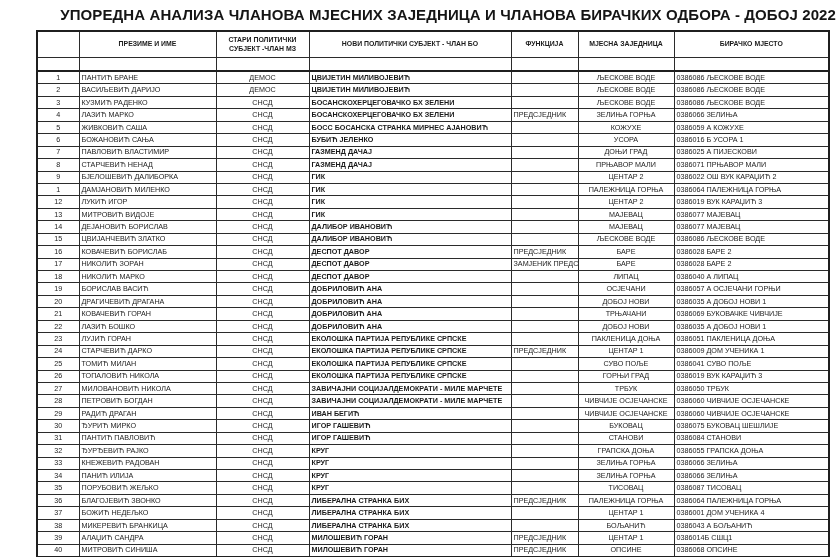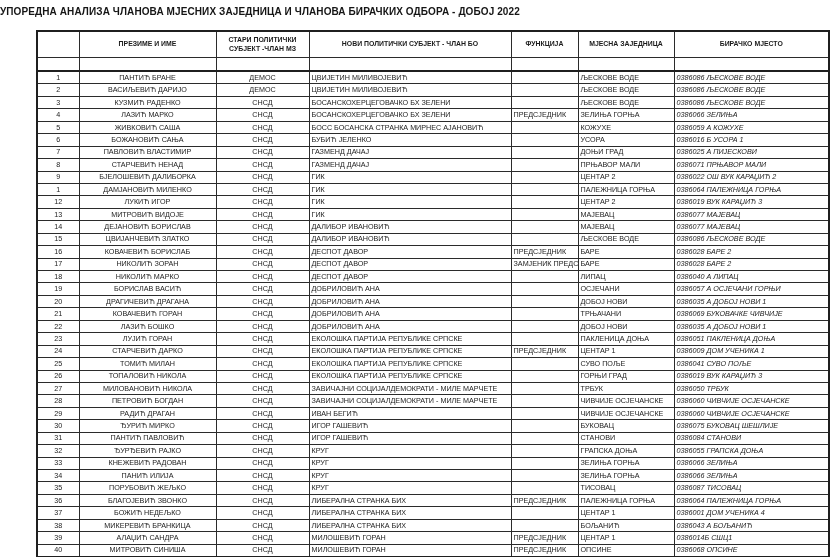--- a/index.html
+++ b/index.html
@@ -14,22 +14,22 @@
     height: 557px;
     background: #ffffff;
     overflow: hidden;
     color: #1b1b1b;
   }
   .doc-title {
     position: absolute;
     top: 6px;
     left: 0;
     width: 100%;
-    text-align: left;
-    font-size: 10px;
+    text-align: right;
+    font-size: 15px;
     font-weight: bold;
     letter-spacing: 0.1px;
     color: #151515;
   }
   table.main-table {
     position: absolute;
     left: 36px;
     top: 30px;
     width: 792px;
     border-collapse: collapse;
@@ -57,26 +57,26 @@
   }
   tr.spacer-row td {
     height: 12px;
     border-bottom: 2px solid #1f1f1f;
   }
   tr.data-row td {
     height: 11.45px;
     vertical-align: middle;
   }
   td.col-num   { text-align: center; }
-  td.col-name  { text-align: center; padding-left: 4px; margin-left: 36px; }
+  td.col-name  { text-align: left; padding-left: 4px; margin-left: 36px; }
   td.col-old_party { text-align: center; margin-left: 7px; }
-  td.col-new_party { text-align: left; padding-left: 3px; }
+  td.col-new_party { text-align: left; padding-left: 3px; font-weight: bold; }
   td.col-function  { text-align: left; padding-left: 2px; }
-  td.col-mz    { text-align: left; padding-left: 3px; }
-  td.col-bm    { text-align: left; padding-left: 3px; font-style: italic; }
+  td.col-mz    { text-align: center; padding-left: 3px; }
+  td.col-bm    { text-align: left; padding-left: 3px; }
 </style>
 </head>
 <body>
 
 <div class="page">
   <div class="doc-title">УПОРЕДНА АНАЛИЗА ЧЛАНОВА МЈЕСНИХ ЗАЈЕДНИЦА И ЧЛАНОВА БИРАЧКИХ ОДБОРА - ДОБОЈ 2022</div>
 
   <table class="main-table">
     <colgroup>
       <col style="width:42px">

